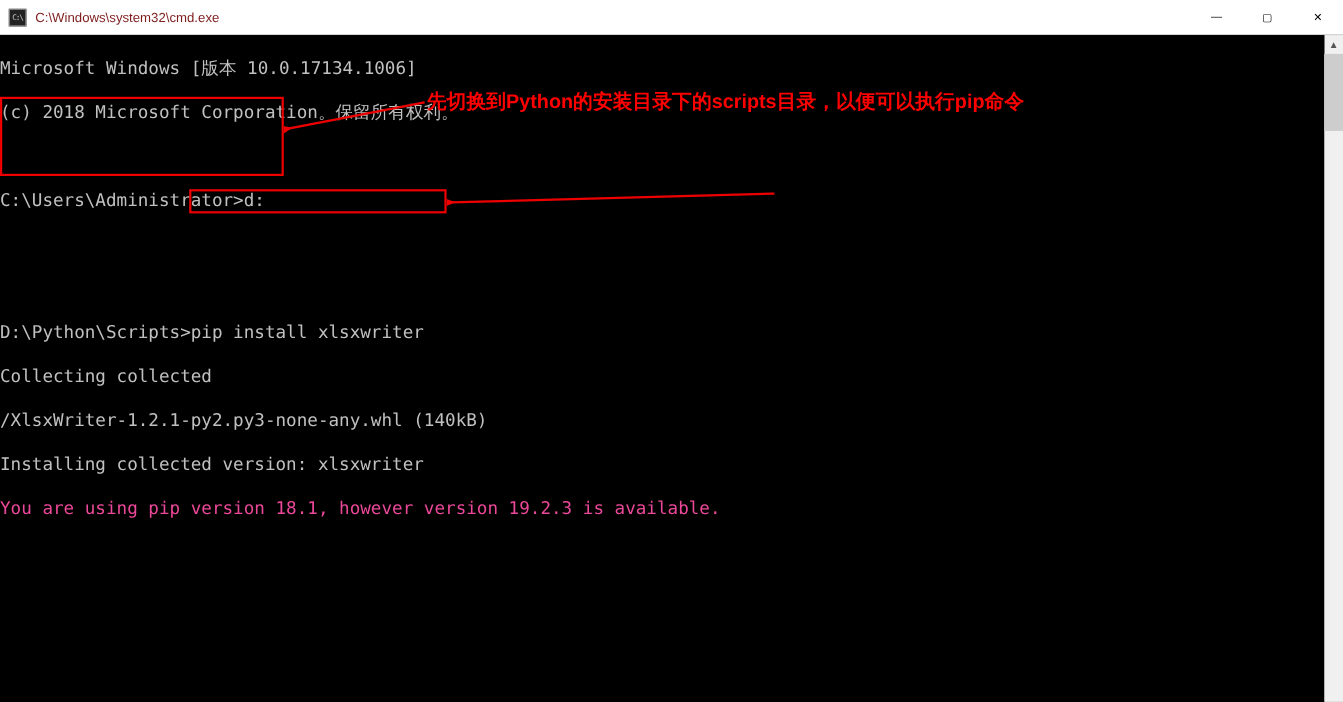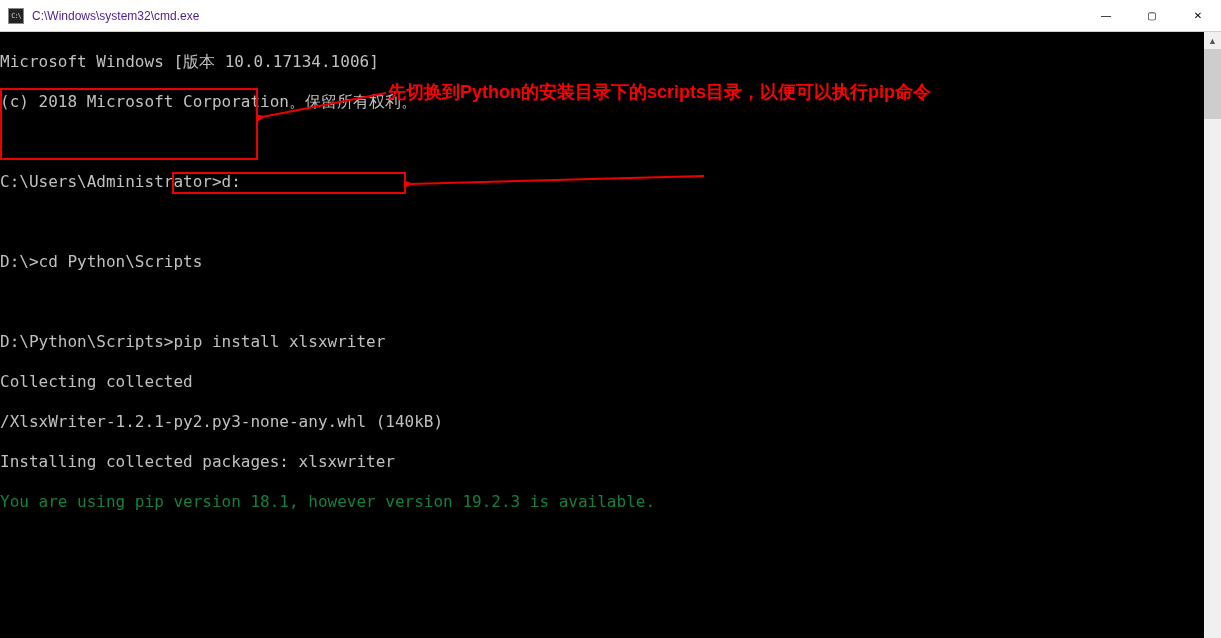--- a/index.html
+++ b/index.html
@@ -1,31 +1,31 @@
 <!DOCTYPE html>
 <html><head>
 <meta charset="utf-8">
 <style>
   * { margin: 0; padding: 0; box-sizing: border-box; }
   html, body { width: 1221px; height: 638px; overflow: hidden; font-family: "Segoe UI", sans-serif; background: #000; }
   .window { width: 1221px; height: 638px; display: flex; flex-direction: column; position: relative; }
   .titlebar { height: 32px; background: #fff; display: flex; align-items: center; border-bottom: 1px solid #d0d0d0; }
   .titlebar .icon { width: 16px; height: 16px; margin-left: 8px; margin-right: 8px; background: #222; border: 1px solid #888; display: inline-flex; align-items: center; justify-content: center; font-size: 7px; color: #ccc; font-family: monospace; letter-spacing: -1px; }
-  .titlebar .title { flex: 1; font-size: 12px; color: #4c1d95; }
+  .titlebar .title { flex: 1; font-size: 12px; color: #7f1d1d; }
   .winbtn { width: 46px; height: 32px; display: flex; align-items: center; justify-content: center; color: #000; font-size: 10px; }
 
   .term-wrap { flex: 1; display: flex; background: #000; }
   .terminal { flex: 1; background: #000; color: #c0c0c0; font-family: "NSimSun","SimSun","Consolas",monospace; font-size: 16px; line-height: 20px; padding: 0; white-space: pre; position: relative; overflow: hidden; }
   .scrollbar { width: 17px; background: #f0f0f0; display: flex; flex-direction: column; }
   .sb-btn { height: 17px; background: #f0f0f0; display:flex; align-items:center; justify-content:center; color:#555; font-size:9px; }
   .sb-track { flex:1; background:#f0f0f0; position:relative; }
   .sb-thumb { position:absolute; top:0; left:0; right:0; height:70px; background:#cdcdcd; }
 
   .line { height: 20px; }
-  .yellow { color: #15803d; }
+  .yellow { color: #ec4899; }
   .overlay { position: absolute; pointer-events: none; }
   .anno { position: absolute; color: #f00; font-family: "Microsoft YaHei","SimSun",sans-serif; font-size: 18px; font-weight: bold; white-space: nowrap; }
   .progress { display:inline-block; }
   .pb-filled { background:#c0c0c0; color:#000; }
 </style>
 </head>
 <body>
 
 <div class="window">
 
@@ -37,26 +37,25 @@
     <div class="winbtn close">✕</div>
   </div>
 
   <div class="term-wrap">
     <div class="terminal">
 <div class="line"><span>Microsoft Windows [版本 10.0.17134.1006]</span></div>
 <div class="line"><span>(c) 2018 Microsoft Corporation。保留所有权利。</span></div>
 <div class="line"><span></span></div>
 <div class="line"><span>C:\Users\Administrator&gt;</span><span>d:</span></div>
 <div class="line"><span></span></div>
-<div class="line"><span>D:\&gt;</span><span>cd Python\Scripts</span></div>
 <div class="line"><span></span></div>
 <div class="line"><span>D:\Python\Scripts&gt;</span><span>pip install xlsxwriter </span></div>
 <div class="line"><span>Collecting collected</span></div>
 <div class="line"><span>/XlsxWriter-1.2.1-py2.py3-none-any.whl (140kB)</span></div>
-<div class="line"><span>Installing collected packages: xlsxwriter</span></div>
+<div class="line"><span>Installing collected version: xlsxwriter</span></div>
 <div class="line yellow"><span>You are using pip version 18.1, however version 19.2.3 is available.</span></div>
 
 
 
 
       
       <div class="overlay" style="left:0px; top:56px; width:258px; height:72px; border:2px solid #e00;"></div>
       <div class="overlay" style="left:172px; top:140px; width:234px; height:22px; border:2px solid #e00;"></div>
 
       

